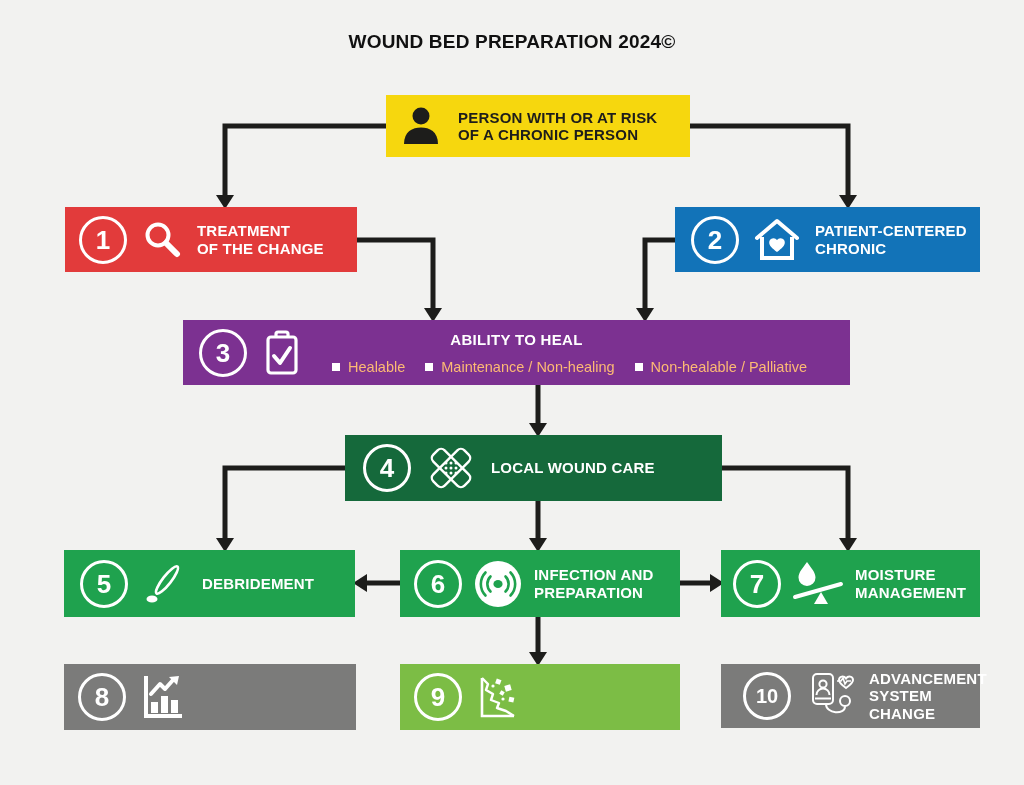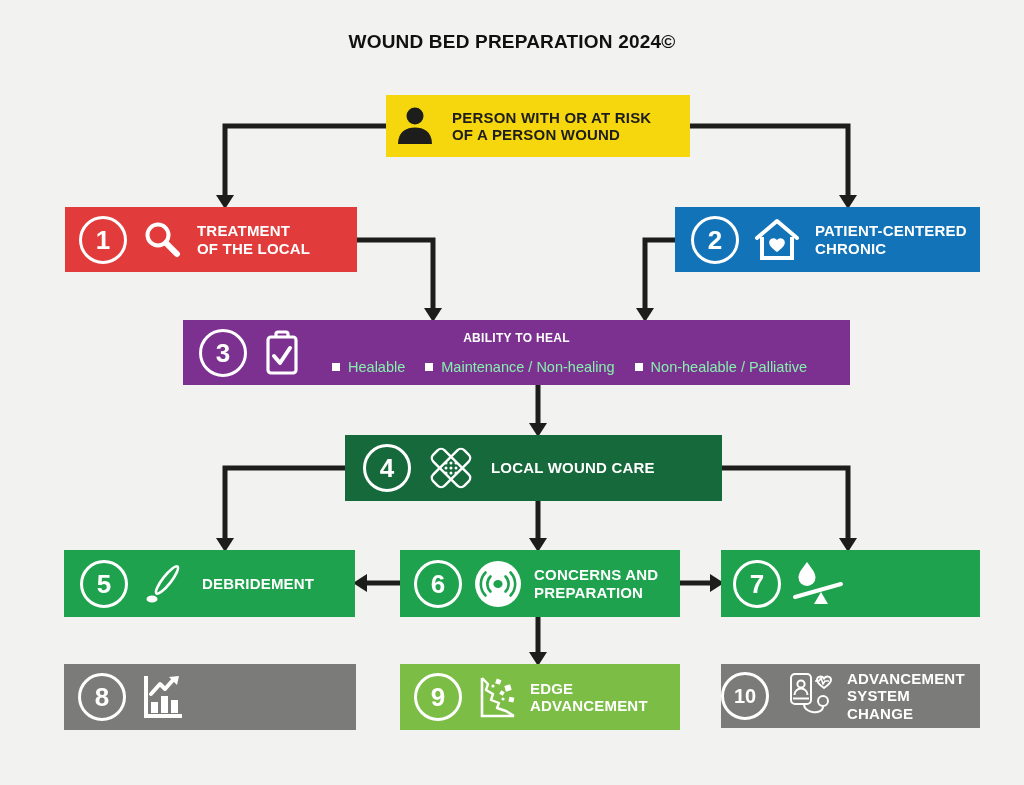--- a/index.html
+++ b/index.html
@@ -9,36 +9,36 @@
     font-size:19px;font-weight:700;color:#111;letter-spacing:0.2px;}
   #connectors{position:absolute;left:0;top:0;z-index:1;}
   .box{position:absolute;z-index:2;display:flex;align-items:center;color:#fff;box-sizing:border-box;}
   .num{flex:none;border:3px solid #fff;border-radius:50%;width:42px;height:42px;
     display:flex;align-items:center;justify-content:center;
     font-size:26px;font-weight:700;line-height:1;}
   .num.small{font-size:20px;}
   .icon{flex:none;display:flex;align-items:center;justify-content:center;}
   .label{font-weight:700;font-size:15px;line-height:1.15;letter-spacing:0.2px;}
   .dark-text{color:#1d1d1b;}
-  .bx-person{left:386px;top:95px;width:304px;height:62px;background:#f6d70e;padding-left:6px;gap:14px;}
+  .bx-person{left:386px;top:95px;width:304px;height:62px;background:#f6d70e;padding-left:12px;gap:14px;}
   .bx-1{left:65px;top:207px;width:292px;height:65px;background:#e23b3b;padding-left:14px;gap:13px;}
   .bx-2{left:675px;top:207px;width:305px;height:65px;background:#1273b8;padding-left:16px;gap:13px;}
   .bx-3{left:183px;top:320px;width:667px;height:65px;background:#7c3191;padding-left:16px;gap:13px;}
   .bx-4{left:345px;top:435px;width:377px;height:66px;background:#15693b;padding-left:18px;gap:15px;}
   .bx-5{left:64px;top:550px;width:291px;height:67px;background:#1fa24e;padding-left:16px;gap:12px;}
   .bx-6{left:400px;top:550px;width:280px;height:67px;background:#1fa24e;padding-left:14px;gap:11px;}
   .bx-7{left:721px;top:550px;width:259px;height:67px;background:#1fa24e;padding-left:12px;gap:9px;}
   .bx-8{left:64px;top:664px;width:292px;height:66px;background:#7b7b7a;padding-left:14px;gap:10px;}
   .bx-9{left:400px;top:664px;width:280px;height:66px;background:#7cbd45;padding-left:14px;gap:10px;}
-  .bx-10{left:721px;top:664px;width:259px;height:64px;background:#7b7b7a;padding-left:0;gap:13px;}
+  .bx-10{left:721px;top:664px;width:259px;height:64px;background:#7b7b7a;padding-left:22px;gap:13px;}
   
   .bx-3 .ability-title{position:absolute;left:0;right:0;top:11px;text-align:center;
-     font-weight:700;font-size:12px;letter-spacing:0.3px;}
+     font-weight:700;font-size:15px;letter-spacing:0.3px;}
   .bx-3 .ability-bullets{position:absolute;left:118px;right:12px;bottom:10px;
-     display:flex;justify-content:center;gap:20px;font-weight:400;font-size:14.5px;color:#86efac;}
+     display:flex;justify-content:center;gap:20px;font-weight:400;font-size:14.5px;color:#fdba74;}
   .bullet-item{display:flex;align-items:center;gap:8px;white-space:nowrap;}
   .bullet-sq{width:8px;height:8px;background:#fff;flex:none;}
 </style>
 </head>
 <body>
 
 <div id="canvas">
 
   <div id="page-title">WOUND BED PREPARATION 2024©</div>
 
@@ -73,35 +73,35 @@
 
   <div class="box bx-person">
     <span class="icon">
       <svg width="46" height="46" viewBox="0 0 46 46" fill="#1d1d1b">
         <circle cx="23" cy="13" r="8.5"></circle>
         <path d="M6 41 C6 28.5 14.5 24.5 23 24.5 C31.5 24.5 40 28.5 40 41 Z"></path>
       </svg>
     </span>
     <div class="label dark-text">
       <div>PERSON WITH OR AT RISK</div>
-      <div>OF A PERSON WOUND</div>
+      <div>OF A CHRONIC PERSON</div>
     </div>
   </div>
 
   <div class="box bx-1">
     <span class="num">1</span>
     <span class="icon">
       <svg width="44" height="44" viewBox="0 0 44 44" fill="none" stroke="#fff">
         <circle cx="18" cy="17" r="10.5" stroke-width="4"></circle>
         <path d="M26 25 L37 36" stroke-width="6" stroke-linecap="round"></path>
       </svg>
     </span>
     <div class="label">
       <div>TREATMENT</div>
-      <div>OF THE LOCAL</div>
+      <div>OF THE CHANGE</div>
     </div>
   </div>
 
   <div class="box bx-2">
     <span class="num">2</span>
     <span class="icon">
       <svg width="50" height="48" viewBox="0 0 50 48" fill="none" stroke="#fff">
         <path d="M5 22 L25 5 L45 22" stroke-width="4" stroke-linecap="round" stroke-linejoin="round"></path>
         <path d="M10 21 V42 H40 V21" stroke-width="4"></path>
         <path d="M25 36 C20 32 17.2 29.6 17.2 26.4 A4.3 4.3 0 0 1 25 24 A4.3 4.3 0 0 1 32.8 26.4 C32.8 29.6 30 32 25 36 Z" fill="#fff" stroke="none"></path>
@@ -186,34 +186,38 @@
         <g stroke="#1fa24e" stroke-width="2.6" fill="none" stroke-linecap="round">
           <path d="M17.5 17.5 A10.5 10.5 0 0 0 17.5 32.5"></path>
           <path d="M12.5 13.5 A16.5 16.5 0 0 0 12.5 36.5"></path>
           <path d="M32.5 17.5 A10.5 10.5 0 0 1 32.5 32.5"></path>
           <path d="M37.5 13.5 A16.5 16.5 0 0 1 37.5 36.5"></path>
         </g>
         <ellipse cx="25" cy="25" rx="4.6" ry="4" fill="#1fa24e"></ellipse>
       </svg>
     </span>
     <div class="label">
-      <div>CONCERNS AND</div>
+      <div>INFECTION AND</div>
       <div>PREPARATION</div>
     </div>
   </div>
 
   <div class="box bx-7">
     <span class="num">7</span>
     <span class="icon">
       <svg width="56" height="50" viewBox="0 0 56 50" fill="none">
         <path d="M17 3 C12.5 9.5 8.5 13.5 8.5 18.5 A8.5 8.5 0 0 0 25.5 18.5 C25.5 13.5 21.5 9.5 17 3 Z" fill="#fff"></path>
         <path d="M5 38 L51 25" stroke="#fff" stroke-width="4" stroke-linecap="round"></path>
         <polygon points="24,45 38,45 31,33" fill="#fff"></polygon>
       </svg>
     </span>
+    <div class="label">
+      <div>MOISTURE</div>
+      <div>MANAGEMENT</div>
+    </div>
   </div>
 
   <div class="box bx-8">
     <span class="num">8</span>
     <span class="icon">
       <svg width="50" height="50" viewBox="0 0 50 50" fill="none" stroke="#fff">
         <path d="M10 4 V44 H46" stroke-width="4"></path>
         <g fill="#fff" stroke="none">
           <rect x="15" y="30" width="7" height="11"></rect>
           <rect x="25" y="24" width="7" height="17"></rect>
@@ -234,23 +238,20 @@
         <g fill="#fff" stroke="none">
           <rect x="24" y="6" width="5" height="5" transform="rotate(20 26 8)"></rect>
           <rect x="33" y="12" width="6" height="6" transform="rotate(-15 36 15)"></rect>
           <rect x="28" y="18" width="4" height="4" transform="rotate(30 30 20)"></rect>
           <rect x="37" y="24" width="5" height="5" transform="rotate(12 39 26)"></rect>
           <circle cx="21" cy="13" r="1.6"></circle>
           <circle cx="31" cy="26" r="1.6"></circle>
         </g>
       </svg>
     </span>
-    <div class="label">
-      <div>EDGE ADVANCEMENT</div>
-    </div>
   </div>
 
   <div class="box bx-10">
     <span class="num small">10</span>
     <span class="icon">
       <svg width="52" height="52" viewBox="0 0 52 52" fill="none" stroke="#fff" stroke-width="2">
         <rect x="9" y="4" width="20" height="30" rx="4"></rect>
         <circle cx="19" cy="14" r="3.6"></circle>
         <path d="M12.5 25 A6.5 6.5 0 0 1 25.5 25"></path>
         <path d="M11 28.5 H27"></path>

